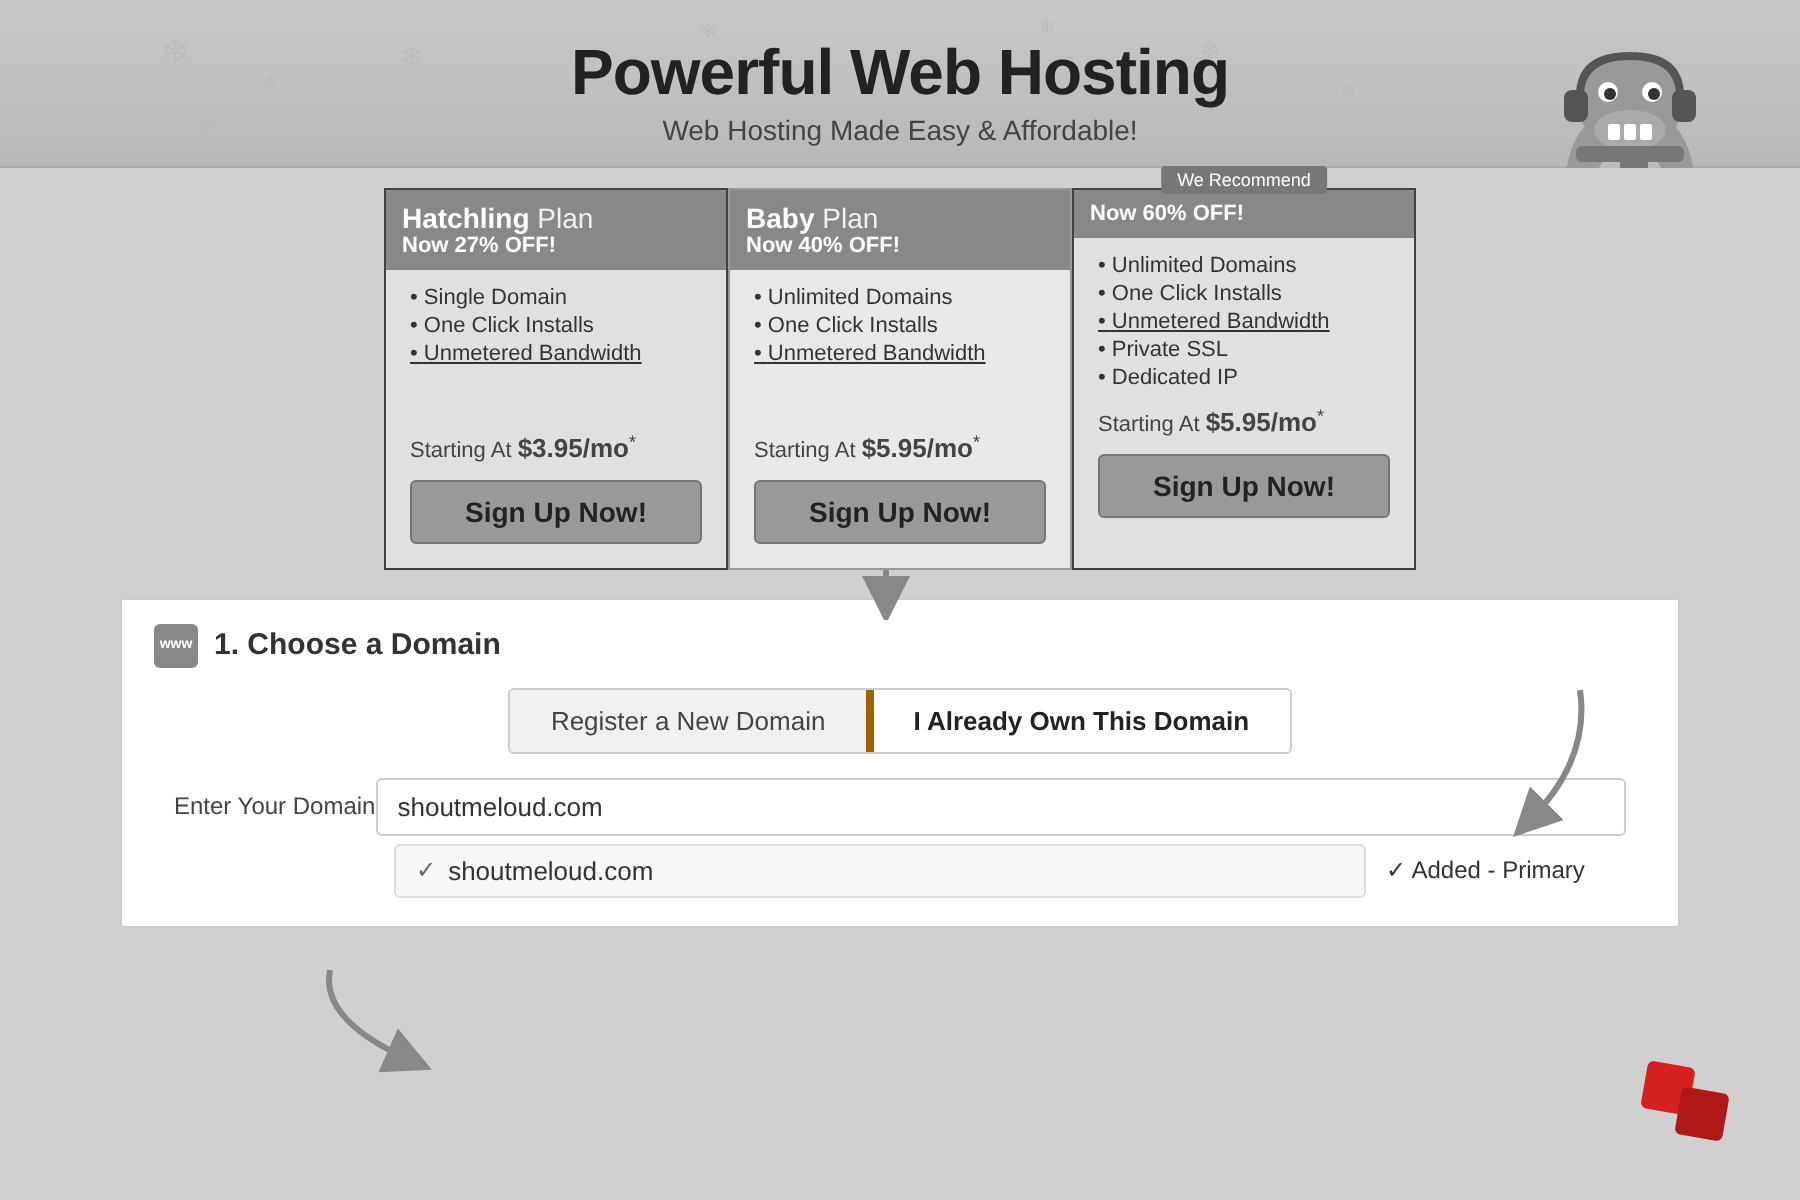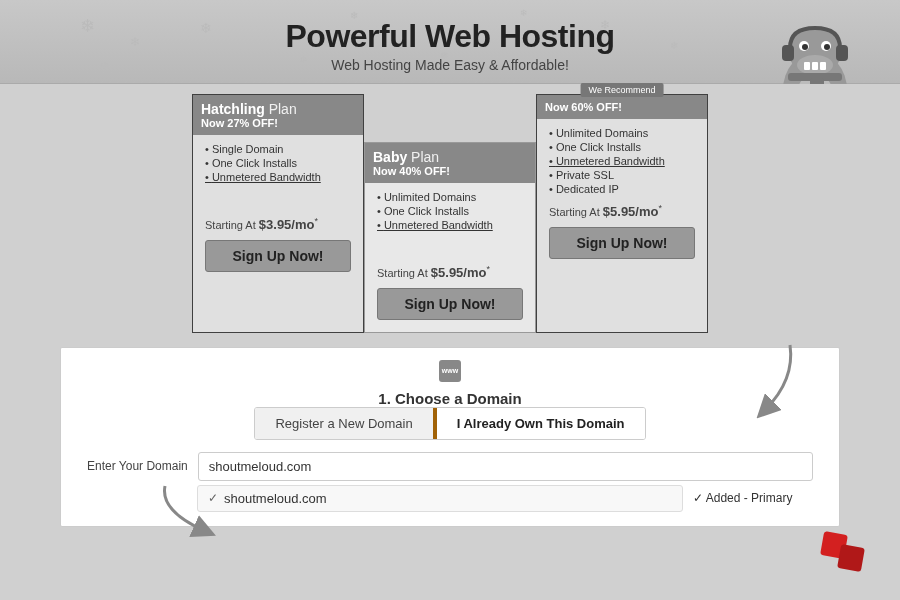--- a/index.html
+++ b/index.html
@@ -72,21 +72,20 @@
       border: 1px solid #404040;
       width: 172px;
       padding: 10px 12px 12px 12px;
       position: relative;
     }
 
     .plan-card.middle {
       background: #e8e8e8;
       border-color: #999;
       z-index: 1;
-      margin-top: 48px;
     }
 
     .plan-card.right {
       background: #e0e0e0;
     }
 
     .plan-header {
       background: #888;
       color: #fff;
       padding: 6px 8px;
@@ -183,22 +182,21 @@
       border-radius: 2px;
     }
 
     .domain-section-title {
       display: flex;
       align-items: center;
       gap: 8px;
       font-size: 15px;
       font-weight: bold;
       color: #333;
-      margin-bottom: 0;
-      flex-direction: column;
+      margin-bottom: 10px;
     }
 
     .domain-icon {
       width: 22px;
       height: 22px;
       background: #888;
       border-radius: 3px;
       display: flex;
       align-items: center;
       justify-content: center;
@@ -231,21 +229,20 @@
       color: #222;
     }
 
     .domain-tab:first-child {
       border-right: 4px solid #a16207;
     }
 
     .domain-input-row {
       display: flex;
       align-items: center;
-      gap: 10px;
       padding: 0 10px;
     }
 
     .domain-input-label {
       font-size: 12px;
       color: #444;
       min-width: 100px;
       text-align: right;
     }
 

